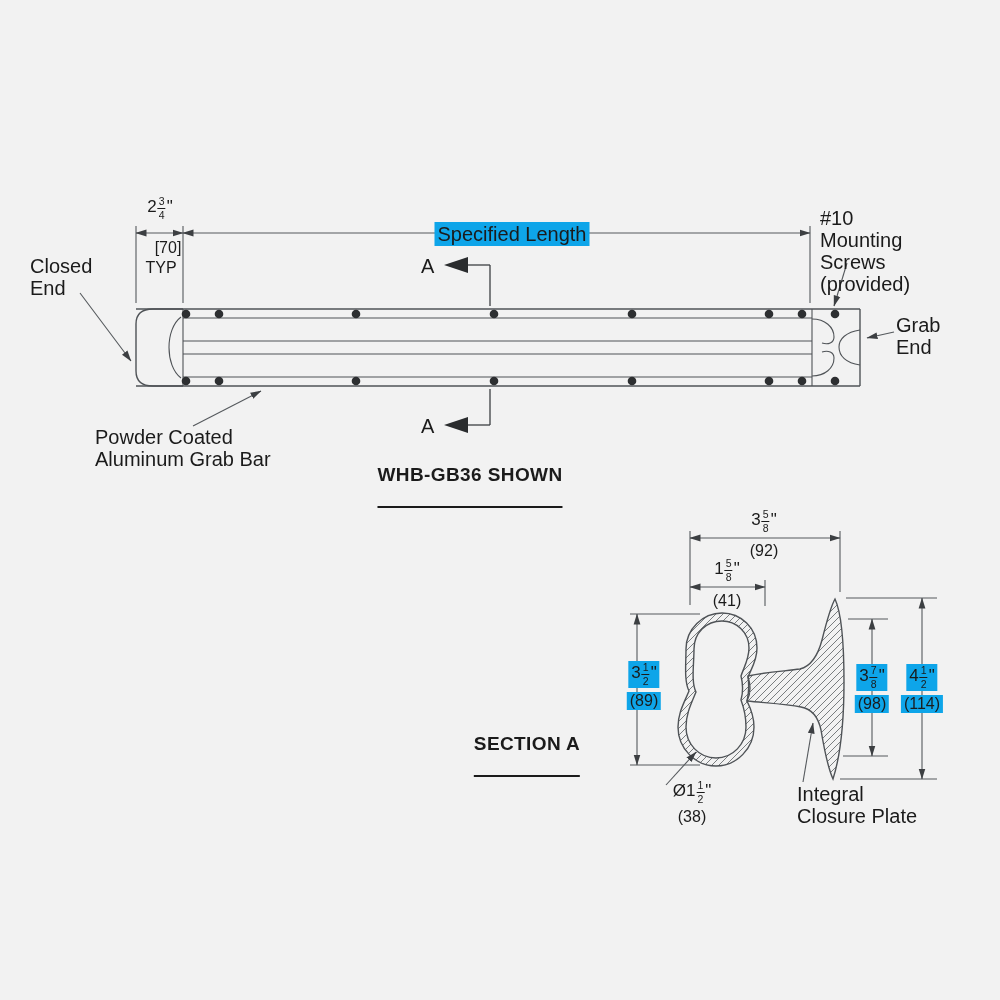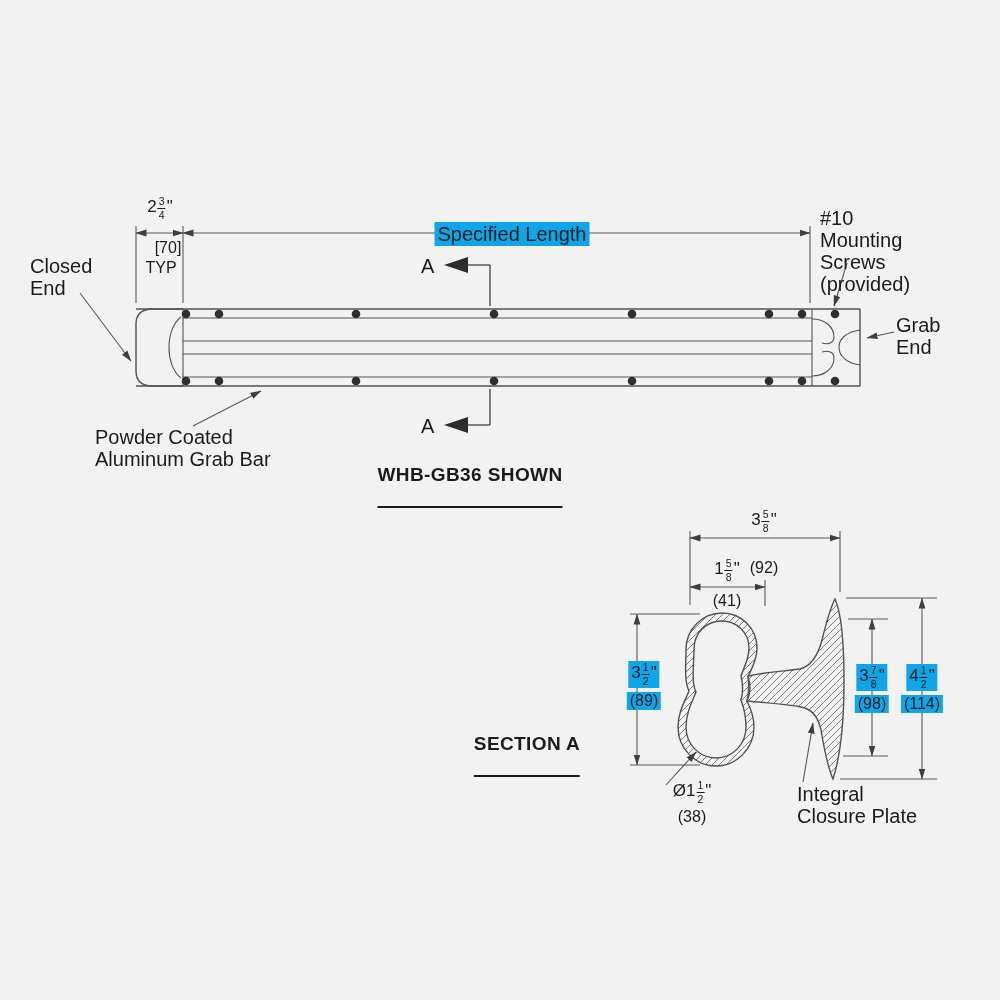--- a/index.html
+++ b/index.html
@@ -149,21 +149,21 @@
   <div class="amark" style="left:421px; top:256px;">A</div>
   <div class="amark" style="left:421px; top:416px;">A</div>
 
   <div class="title center" style="left:470px; top:464px;">WHB-GB36 SHOWN</div>
 
   <div class="title center" style="left:527px; top:733px;">SECTION A</div>
 
   <div class="dim center" style="left:764px; top:509px;">
     <span>3</span><span class="frac"><span class="num">5</span><span class="den">8</span></span><span>"</span>
   </div>
-  <div class="metric center" style="left:764px; top:543px;margin-top:17px;">(92)</div>
+  <div class="metric center" style="left:764px; top:543px;">(92)</div>
 
   <div class="dim center" style="left:727px; top:558px;">
     <span>1</span><span class="frac"><span class="num">5</span><span class="den">8</span></span><span>"</span>
   </div>
   <div class="metric center" style="left:727px; top:593px;">(41)</div>
 
   <div class="dim center masked" style="left:644px; top:661px;">
     <span>3</span><span class="frac"><span class="num">1</span><span class="den">2</span></span><span>"</span>
   </div>
   <div class="metric center masked" style="left:644px; top:692px;">(89)</div>

